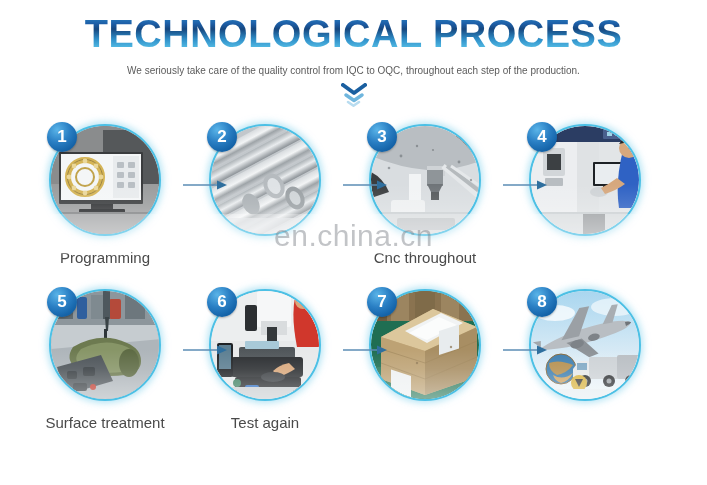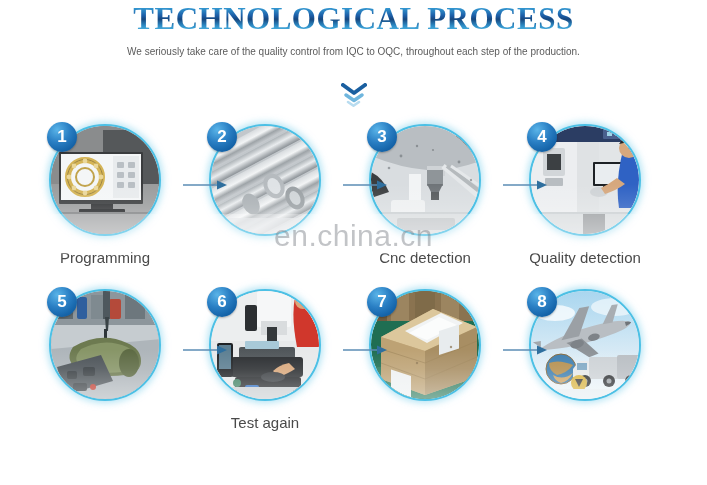--- a/index.html
+++ b/index.html
@@ -25,25 +25,25 @@
 
   
   .header {
     position: absolute;
     top: 0; left: 0;
     width: 707px;
     text-align: center;
   }
   .title {
     margin: 0;
-    padding-top: 1px;
-    font-size: 31px;
+    padding-top: 13px;
+    font-size: 38px;
     font-weight: bold;
     letter-spacing: 0.5px;
-    font-family: Liberation Serif, serif;
+    font-family: Liberation Sans, sans-serif;
     background: linear-gradient(to bottom,
         #7fd4ef 0%,
         #39a8dd 16%,
         #1d5fa8 42%,
         #16477f 52%,
         #2f8fc9 70%,
         #59c2e8 88%,
         #8ddcf2 100%);
     -webkit-background-clip: text;
     background-clip: text;
@@ -337,21 +337,21 @@
                     <circle cx="62" cy="24" r="1.1"></circle>
                   <circle cx="88" cy="36" r="1.4"></circle>
                     <circle cx="100" cy="54" r="1.2"></circle>
                 </g>
               </svg>
             </div>
             <div class="photo-fade"></div>
           </div>
           <div class="badge">3</div>
         </div>
-        <div class="label">Cnc detection</div>
+        <div class="label">Cnc throughout</div>
       </div>
 
       <svg class="arrow" style="left:503px;" viewBox="0 0 48 10">
         <line x1="0" y1="5" x2="36" y2="5" stroke="#5b8db5" stroke-width="1.4"></line>
         <path d="M34 0.6 L44 5 L34 9.4 Z" fill="#2f6f9e"></path>
       </svg>
 
       <div class="step" style="left:505px;">
         <div class="circle-wrap">
           <div class="circle">
@@ -379,21 +379,20 @@
                 <path d="M88 18 q8 -12 22 -6 q4 2 2 8 q-12 -6 -24 -2 z" fill="#22262a"></path>
                 <path d="M86 52 q-8 6 -16 10 l4 6 q12 -4 20 -10 z" fill="#d6a87e"></path>
                 <rect x="0" y="86" width="112" height="26" fill="#c9ced1"></rect>
                 <rect x="52" y="88" width="22" height="24" fill="#6f7478"></rect>
               </svg>
             </div>
             <div class="photo-fade"></div>
           </div>
           <div class="badge">4</div>
         </div>
-        <div class="label">Quality detection</div>
       </div>
 
     </div>
 
     <div class="row">
 
       <div class="step" style="left:25px;">
         <div class="circle-wrap">
           <div class="circle">
             <div class="photo">
@@ -420,20 +419,21 @@
                   <rect x="32" y="76" width="12" height="9" rx="2"></rect>
                   <rect x="22" y="92" width="14" height="8" rx="2"></rect>
                 </g>
                 <circle cx="42" cy="96" r="3" fill="#c0392b"></circle>
               </svg>
             </div>
             <div class="photo-fade"></div>
           </div>
           <div class="badge">5</div>
         </div>
+        <div class="label">Surface treatment</div>
       </div>
 
       <svg class="arrow" style="left:183px;" viewBox="0 0 48 10">
         <line x1="0" y1="5" x2="36" y2="5" stroke="#5b8db5" stroke-width="1.4"></line>
         <path d="M34 0.6 L44 5 L34 9.4 Z" fill="#2f6f9e"></path>
       </svg>
 
       <div class="step" style="left:185px;">
         <div class="circle-wrap">
           <div class="circle">

